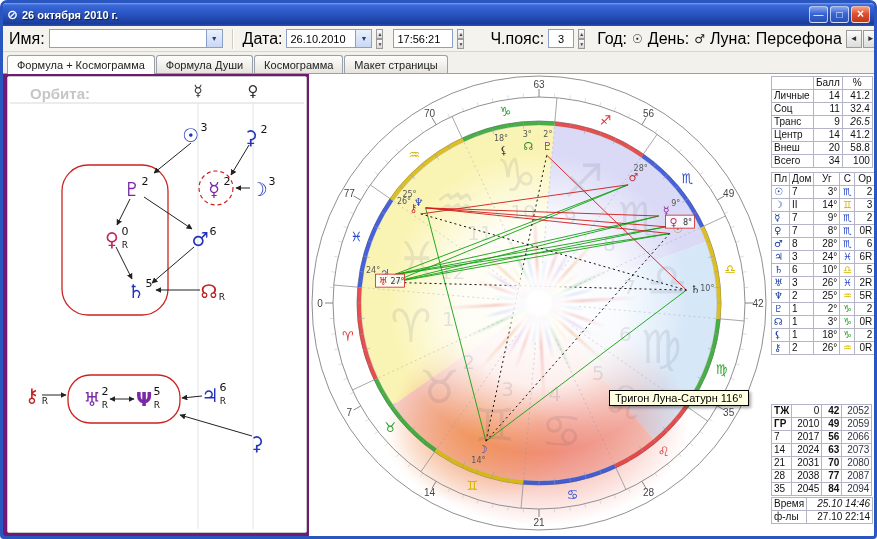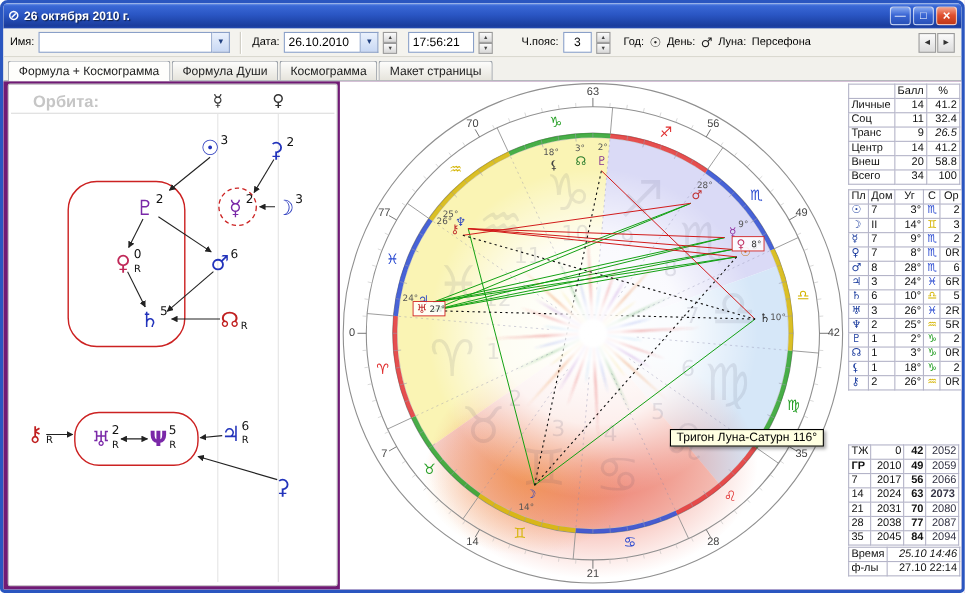--- a/index.html
+++ b/index.html
@@ -13,21 +13,21 @@
 .titleicon{color:#fff;font-size:13px;font-weight:bold;margin-right:4px;font-family:"DejaVu Sans",sans-serif}
 .titletext{color:#fff;font-weight:bold;font-size:11px;text-shadow:1px 1px 1px rgba(0,0,0,.6);flex:1}
 .winbtns{display:flex;gap:2px}
 .wbtn{width:19px;height:17px;border:1px solid rgba(255,255,255,.65);border-radius:3px;
   color:#fff;font-size:10px;line-height:15px;text-align:center;cursor:default;
   background:linear-gradient(180deg,#86a8f0,#3a66d4 45%,#2850b8)}
 .wbtn.close{background:linear-gradient(180deg,#f4a088,#e05030 45%,#c03818);font-weight:bold;font-size:12px}
 
 .toolbar{height:26px;background:#f4f3ee;border-bottom:1px solid #d8d6cc;display:flex;
   align-items:center;padding:0 6px;gap:4px;white-space:nowrap}
-.lbl{font-size:10px;color:#000}
+.lbl{font-size:16px;color:#000}
 .field{height:19px;border:1px solid #8aa0c8;background:#fff;font-size:11px;padding:0 3px;
   font-family:"Liberation Sans",sans-serif}
 .combo{display:flex;align-items:center}
 .drop{width:16px;height:19px;border:1px solid #8aa0c8;border-left:none;font-size:7px;color:#204080;
   background:linear-gradient(#eaf1fc,#c8d8f4);display:inline-flex;align-items:center;justify-content:center}
 .spin{display:inline-flex;flex-direction:column;width:13px;height:19px}
 .spin span{flex:1;border:1px solid #9a9a9a;background:linear-gradient(#fbfbfb,#d8d8d8);
   font-size:5px;line-height:8px;text-align:center;color:#444}
 .sep{width:2px;height:20px;border-left:1px solid #cfcdc2;border-right:1px solid #fff;margin:0 5px}
 .g{font-family:"DejaVu Sans",sans-serif;font-size:12px;color:#222}
@@ -682,42 +682,42 @@
                 <td style="width: 15px; text-align: center; color: rgb(212, 180, 0); font-family: &quot;DejaVu Sans&quot;, sans-serif;">♒</td>
                 <td style="width: 20px; text-align: right;">0R</td>
               </tr>
             </tbody>
           </table>
         </div>
       <div id="age-table">
           <table>
             <tbody>
               <tr>
-                <td style="width: 20px; text-align: right; font-weight: normal;">ТЖ</td>
+                <td style="width: 20px; text-align: right; font-weight: bold;">ТЖ</td>
                 <td style="width: 30px; text-align: right;">0</td>
                 <td style="width: 20px; text-align: right; font-weight: bold;">42</td>
                 <td style="width: 30px; text-align: right; color: rgb(51, 51, 68);">2052</td>
               </tr>
               <tr>
                 <td style="width: 20px; text-align: left; font-weight: bold;">ГР</td>
                 <td style="width: 30px; text-align: right;">2010</td>
                 <td style="width: 20px; text-align: right; font-weight: bold;">49</td>
                 <td style="width: 30px; text-align: right; color: rgb(51, 51, 68);">2059</td>
               </tr>
               <tr>
                 <td style="width: 20px; text-align: left;">7</td>
                 <td style="width: 30px; text-align: right; margin-left: 44px;">2017</td>
                 <td style="width: 20px; text-align: right; font-weight: bold;">56</td>
                 <td style="width: 30px; text-align: right; color: rgb(51, 51, 68);">2066</td>
               </tr>
               <tr>
                 <td style="width: 20px; text-align: left;">14</td>
                 <td style="width: 30px; text-align: right;">2024</td>
                 <td style="width: 20px; text-align: right; font-weight: bold;">63</td>
-                <td style="width: 30px; text-align: center; color: rgb(51, 51, 68); font-weight: bold;">2073</td>
+                <td style="width: 30px; text-align: right; color: rgb(51, 51, 68);">2073</td>
               </tr>
               <tr>
                 <td style="width: 20px; text-align: left;">21</td>
                 <td style="width: 30px; text-align: right;">2031</td>
                 <td style="width: 20px; text-align: right; font-weight: bold;">70</td>
                 <td style="width: 30px; text-align: right; color: rgb(51, 51, 68);">2080</td>
               </tr>
               <tr>
                 <td style="width: 20px; text-align: left;">28</td>
                 <td style="width: 30px; text-align: right;">2038</td>

